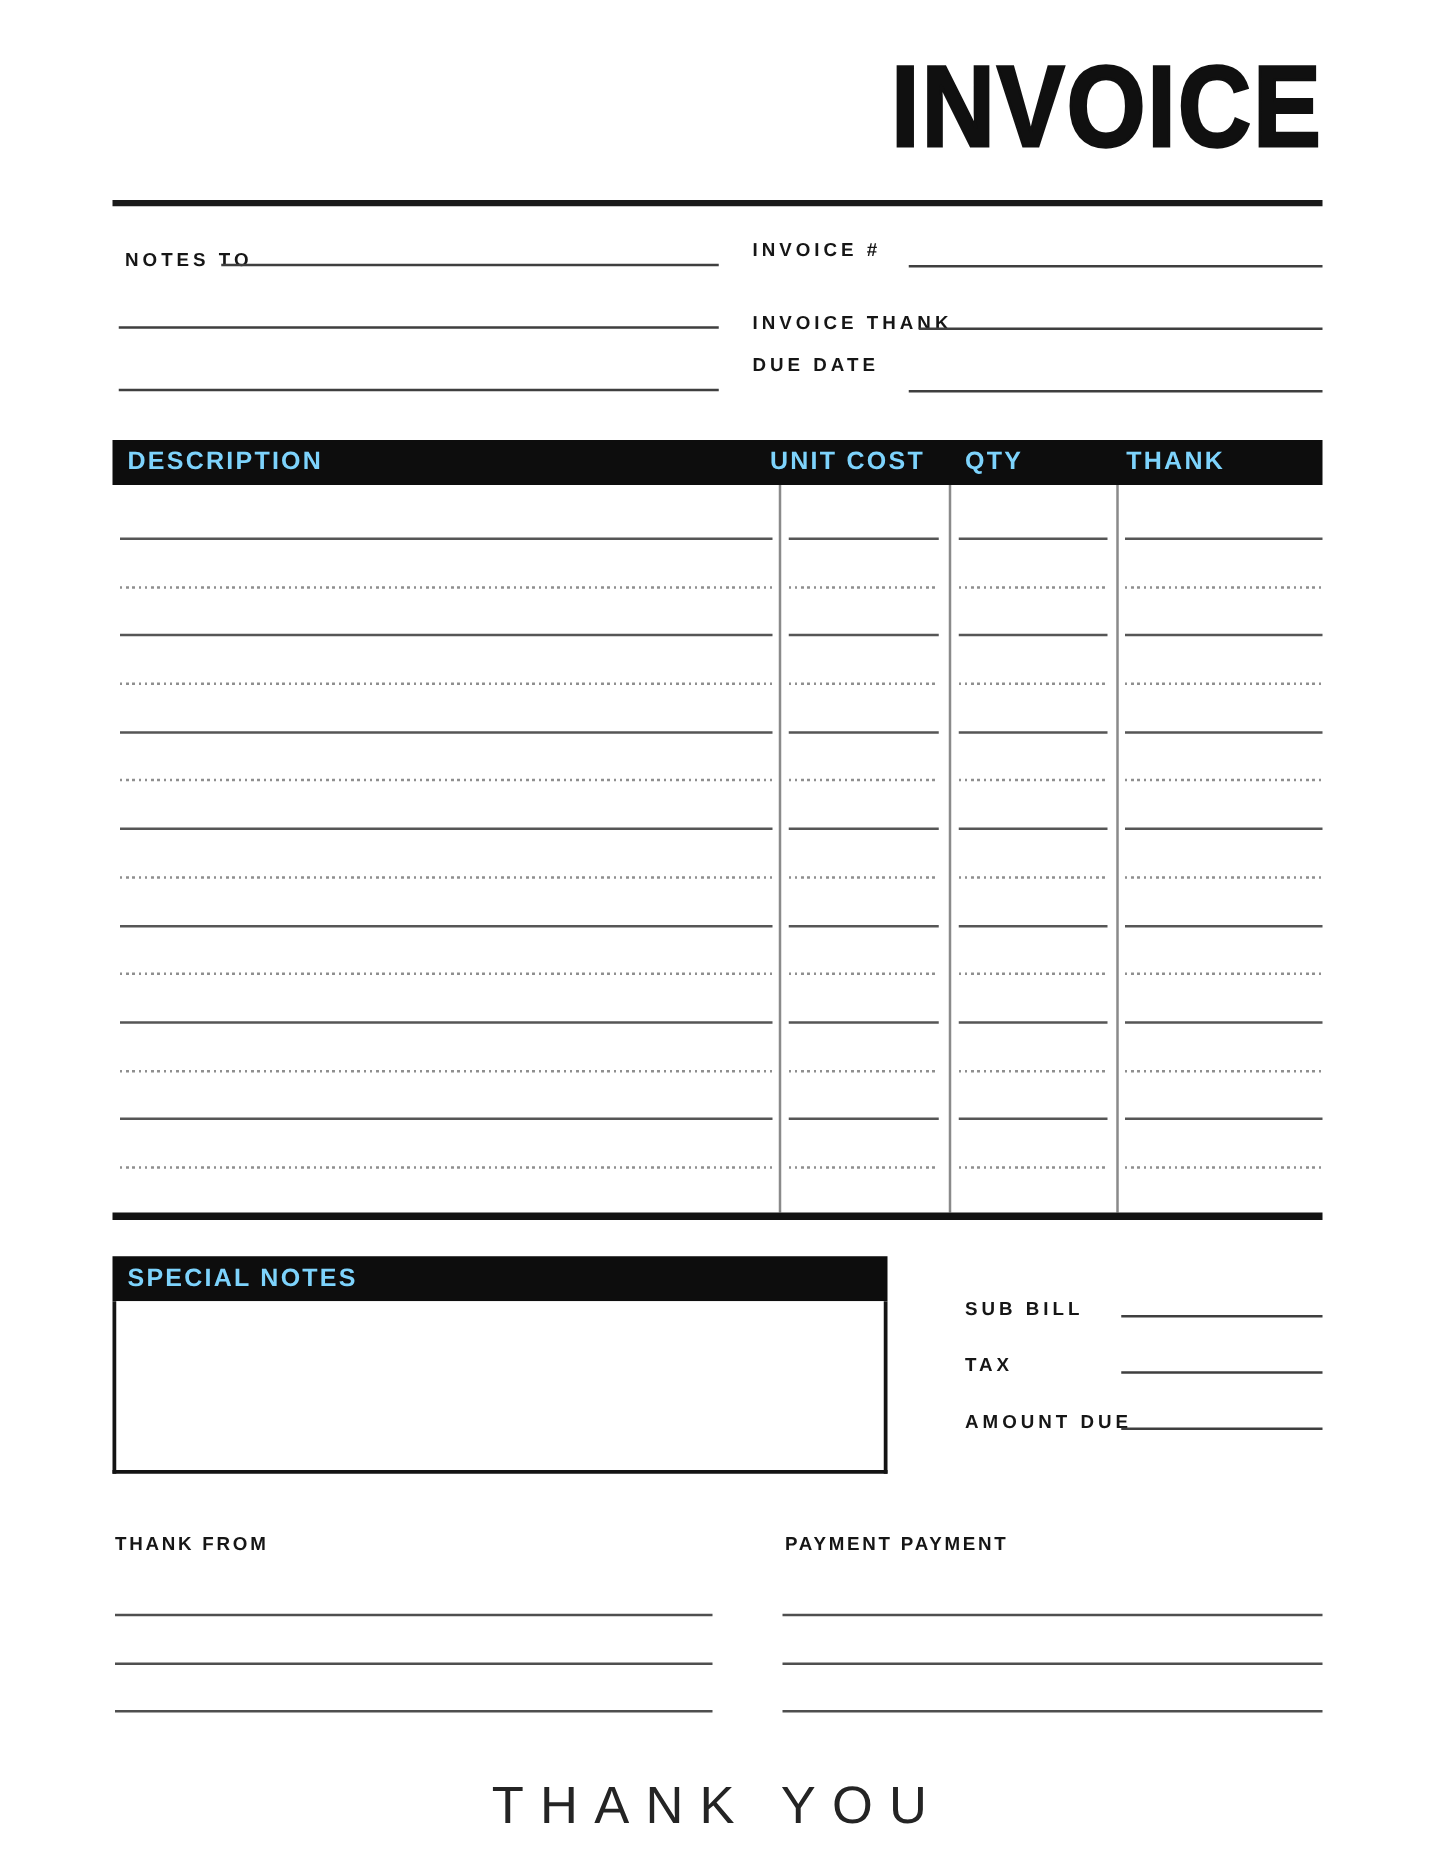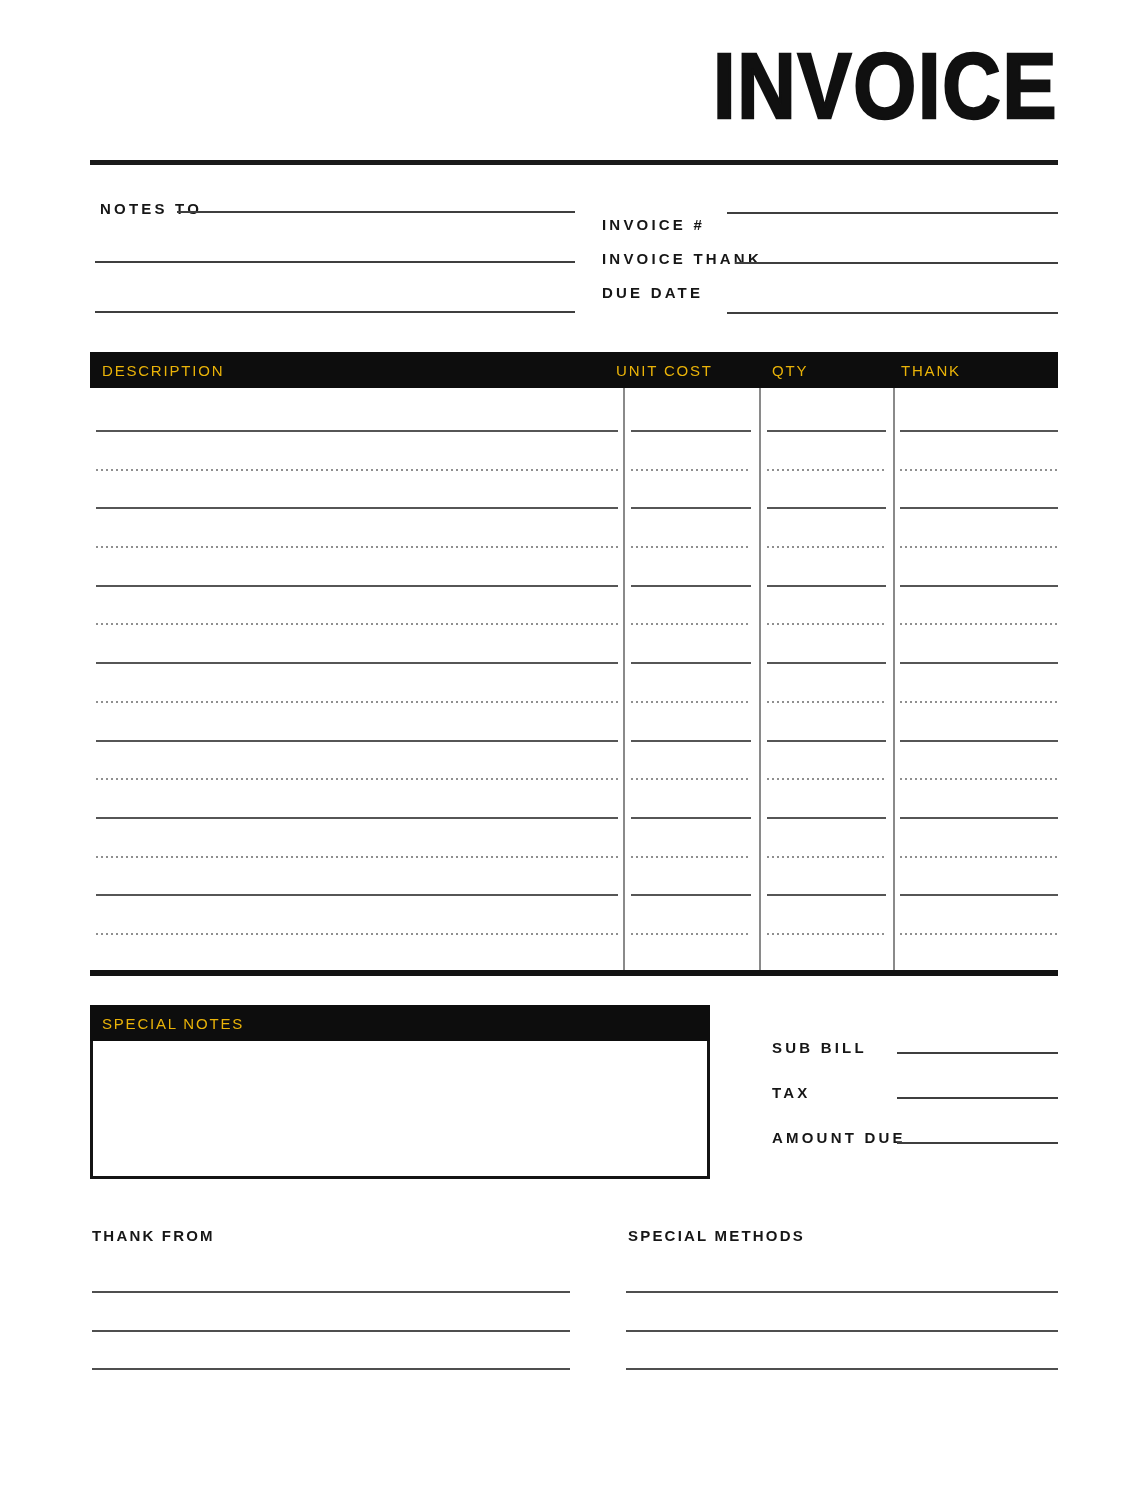--- a/index.html
+++ b/index.html
@@ -26,21 +26,21 @@
   .lbl2 { letter-spacing:2.2px; }
 
   
   .fill { position:absolute; height:2px; background:#3f3f3f; }
   .fill-light { background:#4f4f4f; }
 
   
   .thead { position:absolute; left:90px; top:352px; width:968px; height:36px; background:#0d0d0d; }
   .th {
     position:absolute; top:50%; transform:translateY(-50%);
-    color:#eab308; font-size:15px; font-weight:normal; letter-spacing:1.8px; white-space:nowrap;
+    color:#7dd3fc; font-size:20px; font-weight:bold; letter-spacing:1.8px; white-space:nowrap;
   }
   .vline { position:absolute; top:388px; height:582px; width:2px; background:#8a8a8a; }
   .rseg { position:absolute; height:2px; }
   .rseg.solid  { background:#565656; }
   .rseg.dotted { background:repeating-linear-gradient(90deg,#8f8f8f 0 2px,transparent 2px 5px); }
   .table-bottom { position:absolute; left:90px; top:970px; width:968px; height:6px; background:#131313; }
 
   
   .notes-bar { position:absolute; left:90px; top:1005px; width:620px; height:36px; background:#0d0d0d; }
   .notes-bar .th { left:12px; }
@@ -64,21 +64,21 @@
   <h1 class="title">INVOICE</h1>
   <div class="top-rule"></div>
 
   
   <section>
     <span class="lbl" style="left:100px; top:200px;">NOTES TO</span>
     <div class="fill" style="left:177px; top:211px; width:398px;"></div>
     <div class="fill" style="left:95px;  top:261px; width:480px;"></div>
     <div class="fill" style="left:95px;  top:311px; width:480px;"></div>
 
-    <span class="lbl" style="left:602px; top:216px;">INVOICE #</span>
+    <span class="lbl" style="left:602px; top:192px;">INVOICE #</span>
     <div class="fill" style="left:727px; top:212px; width:331px;"></div>
 
     <span class="lbl" style="left:602px; top:250px;">INVOICE THANK</span>
     <div class="fill" style="left:735px; top:262px; width:323px;"></div>
 
     <span class="lbl" style="left:602px; top:284px;">DUE DATE</span>
     <div class="fill" style="left:727px; top:312px; width:331px;"></div>
   </section>
 
   
@@ -176,20 +176,21 @@
     <div class="fill" style="left:897px; top:1142px; width:161px;"></div>
   </section>
 
   
   <section>
     <span class="lbl lbl2" style="left:92px; top:1227px;">THANK FROM</span>
     <div class="fill fill-light" style="left:92px; top:1291px; width:478px;"></div>
     <div class="fill fill-light" style="left:92px; top:1330px; width:478px;"></div>
     <div class="fill fill-light" style="left:92px; top:1368px; width:478px;"></div>
 
-    <span class="lbl lbl2" style="left:628px; top:1227px;">SPECIAL METHODS</span>
+    <span class="lbl lbl2" style="left:628px; top:1227px;">PAYMENT PAYMENT</span>
     <div class="fill fill-light" style="left:626px; top:1291px; width:432px;"></div>
     <div class="fill fill-light" style="left:626px; top:1330px; width:432px;"></div>
     <div class="fill fill-light" style="left:626px; top:1368px; width:432px;"></div>
   </section>
 
+  <div class="thankyou">THANK YOU</div>
 
 </div>
 
 </body></html>

